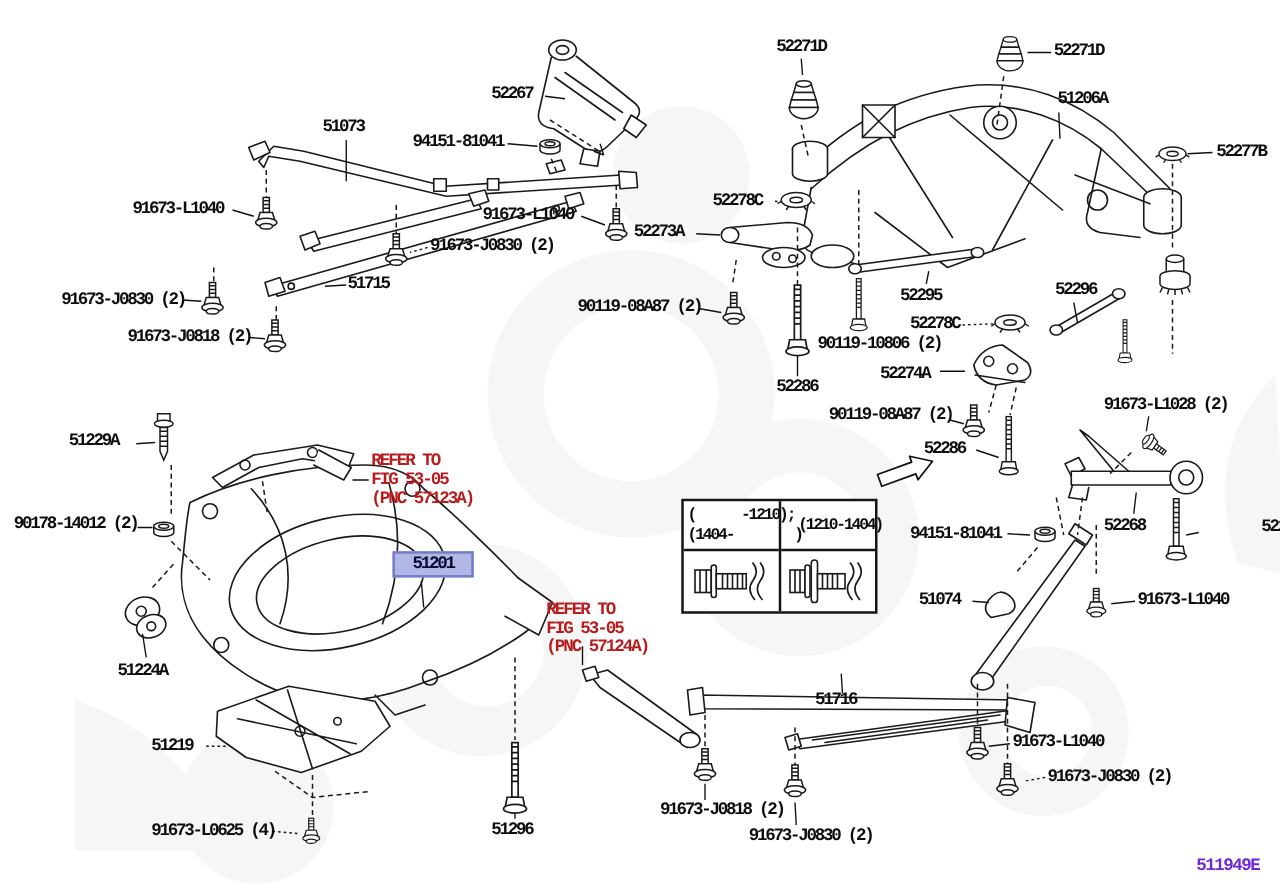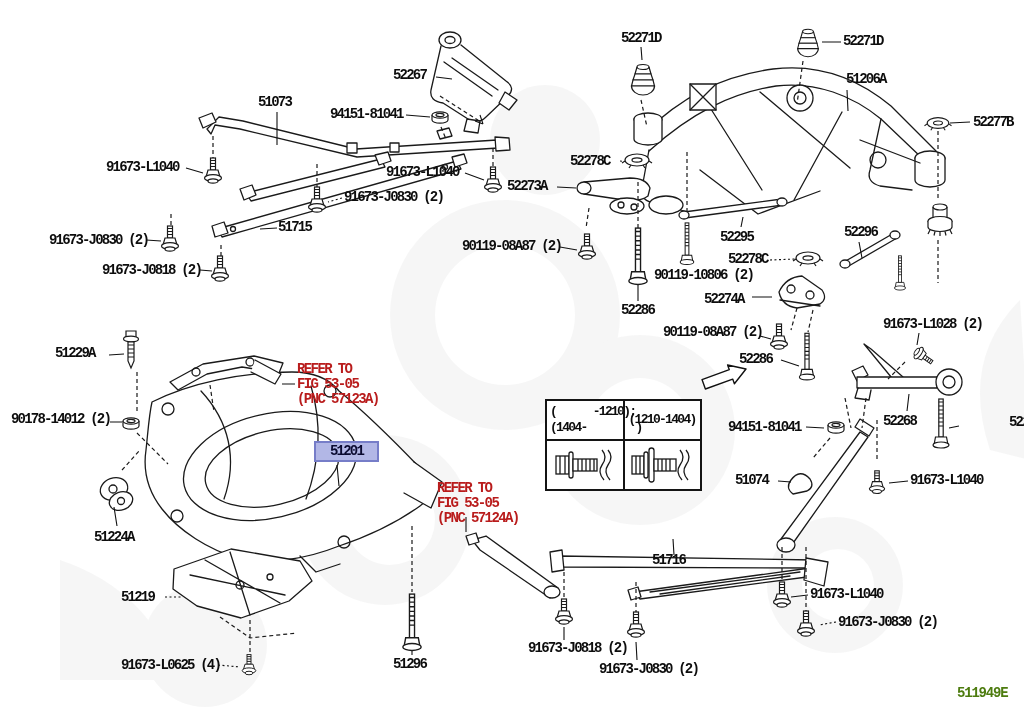--- a/index.html
+++ b/index.html
@@ -28,26 +28,26 @@
     border:2px solid #141414;display:flex;background:#fff;z-index:4;
   }
   .app-col{flex:1;display:flex;flex-direction:column;min-width:0;}
   .app-col.second{border-left:2px solid #141414;}
   .app-head{
     height:38px;border-bottom:2px solid #141414;display:flex;flex-direction:column;
     justify-content:center;padding-left:3px;
     font:700 13px/16px "Liberation Mono","DejaVu Sans Mono",monospace;
     letter-spacing:-1.7px;white-space:pre;color:#0d0d0d;
   }
-  .app-head.center{align-items:flex-start;justify-content:center;padding-left:4px;}
+  .app-head.center{align-items:flex-start;justify-content:center;padding-left:14px;}
   .app-body{flex:1;display:flex;align-items:center;justify-content:center;}
   .diagram-code{
     position:absolute;left:957px;top:686px;z-index:5;
     font:700 14px/15px "Liberation Mono","DejaVu Sans Mono",monospace;
-    letter-spacing:-1.2px;color:#4d7c0f;
+    letter-spacing:-1.2px;color:#6d28d9;
   }
 </style>
 </head>
 <body>
 
 <svg id="art" viewBox="0 0 1024 707" xmlns="http://www.w3.org/2000/svg">
 
   <g opacity="0.45">
     <circle cx="505" cy="315" r="115" fill="#ececec"></circle>
     <circle cx="505" cy="315" r="70" fill="#ffffff"></circle>

